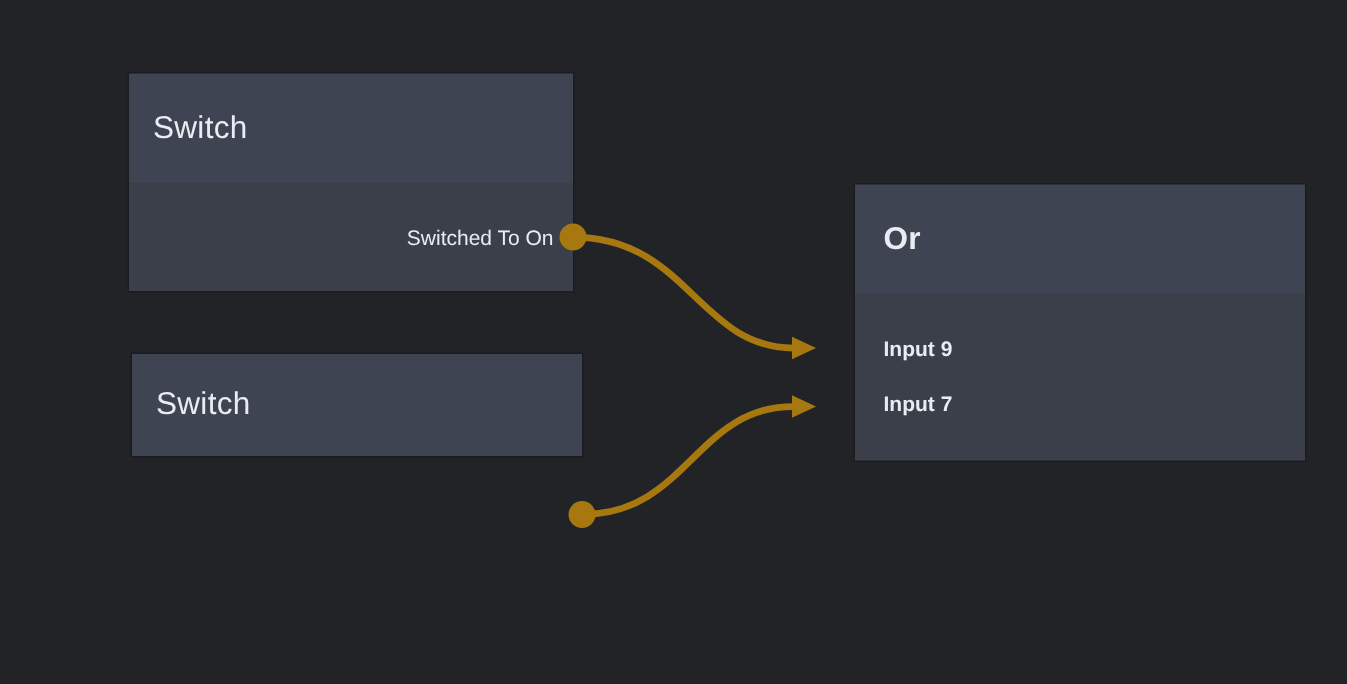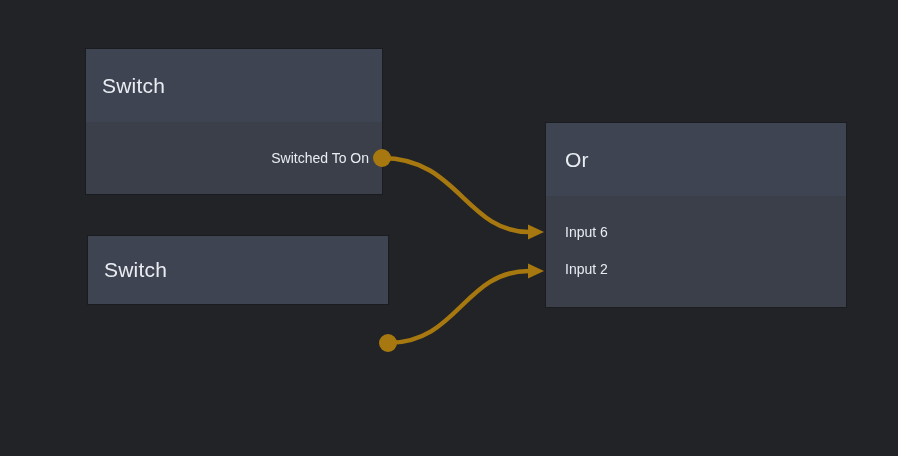--- a/index.html
+++ b/index.html
@@ -42,21 +42,21 @@
   }
   
   .node-switch-2 { left: 88px; top: 236px; width: 300px; }
   .node-switch-2 .node-header { height: 68px; }
   .node-switch-2 .node-body {
     height: 76px;
     display: flex; align-items: center; justify-content: flex-end;
     padding-right: 13px; box-sizing: border-box;
   }
   
-  .node-or-1 { left: 546px; top: 123px; width: 300px; }
+  .node-or-1 { left: 570px; top: 123px; width: 300px; font-weight: bold; }
   .node-or-1 .node-header { height: 73px; padding-left: 19px; }
   .node-or-1 .node-body {
     height: 111px;
     padding-top: 17px;
     box-sizing: border-box;
   }
   .port-row-input {
     height: 37px;
     display: flex; align-items: center;
     padding-left: 19px;
@@ -88,24 +88,24 @@
       <span>Switch</span>
     </div>
   </div>
 
   <div class="node node-or-1">
     <div class="node-header">
       <span>Or</span>
     </div>
     <div class="node-body">
       <div class="port-row-input">
-        <span class="port-label">Input 6</span>
+        <span class="port-label">Input 9</span>
       </div>
       <div class="port-row-input">
-        <span class="port-label">Input 2</span>
+        <span class="port-label">Input 7</span>
       </div>
     </div>
   </div>
 
   <svg class="wire-layer" width="898" height="456" viewBox="0 0 898 456">
 
     <path d="M 382 158 C 458 158 466 232 529 232" fill="none" stroke-width="4.5" stroke-linecap="round" stroke="#a6780f"></path>
     <polygon points="544,232 528,224.5 528,239.5" fill="#a6780f"></polygon>
     <circle cx="382" cy="158" r="9" fill="#a6780f"></circle>
 

